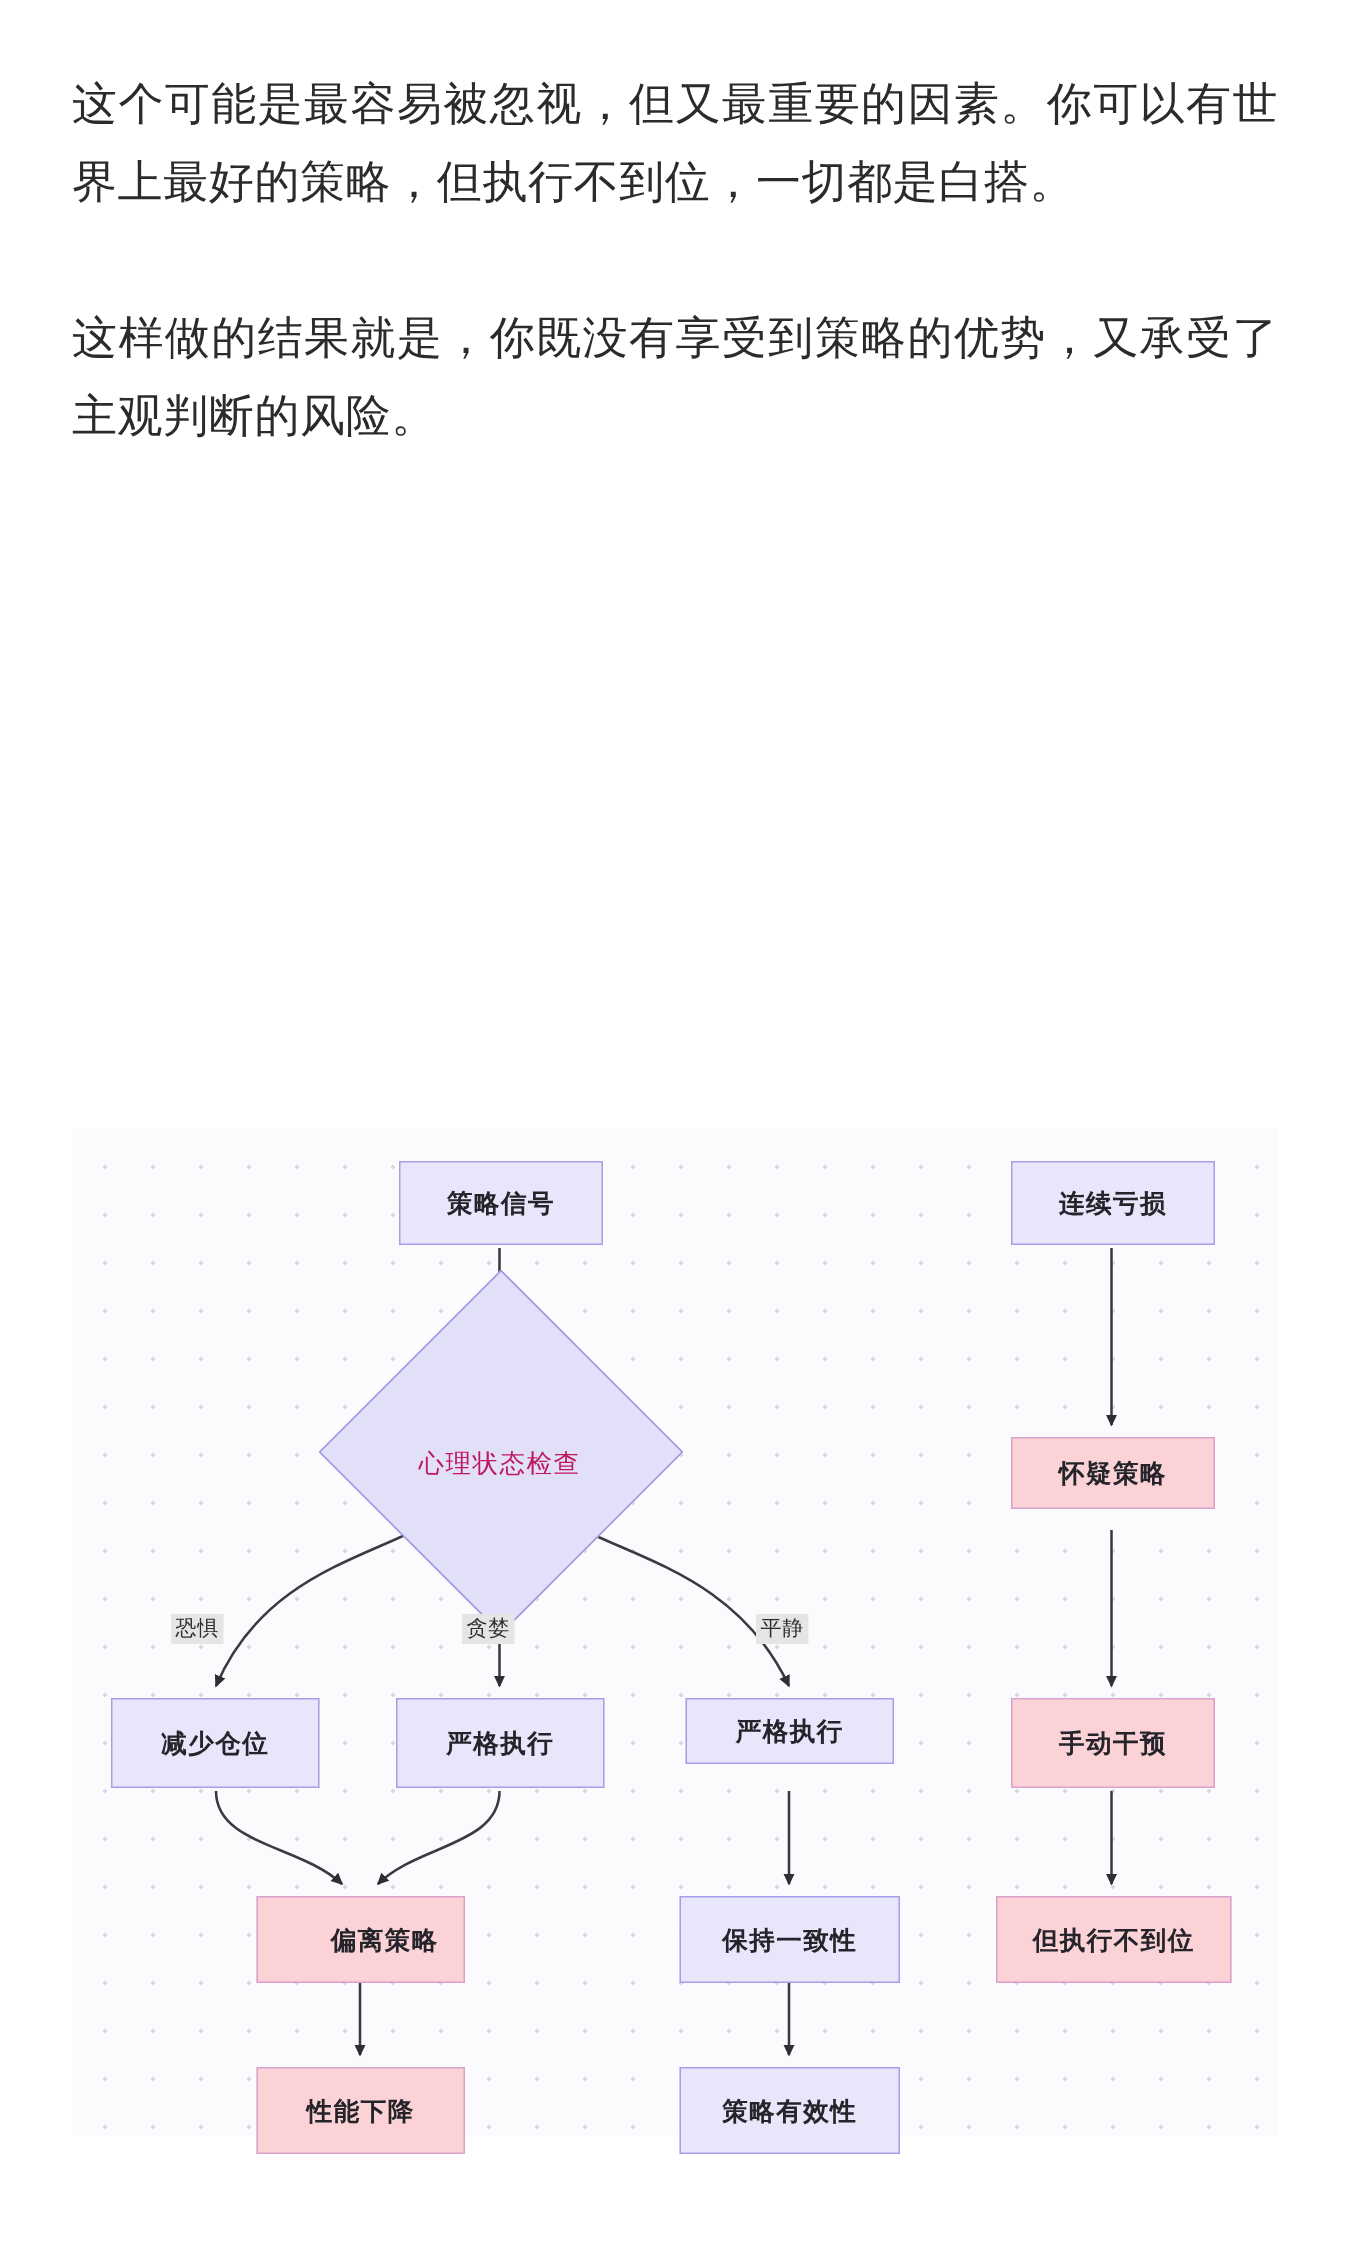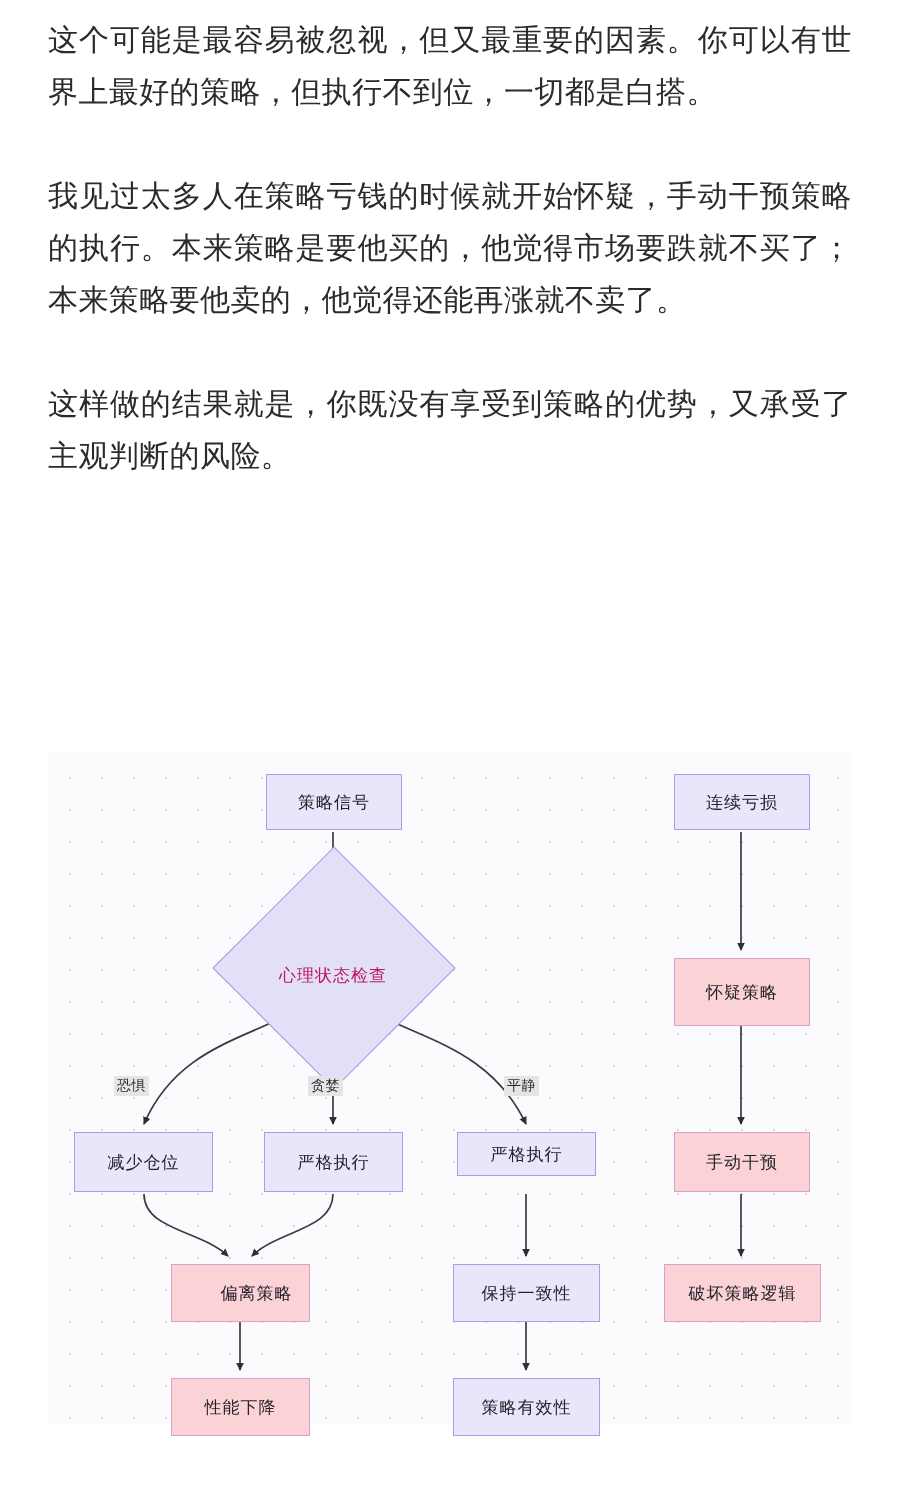--- a/index.html
+++ b/index.html
@@ -11,23 +11,22 @@
     width: 900px;
     height: 1500px;
     font-family: "Liberation Sans", "DejaVu Sans", sans-serif;
     color: #1a1a1a;
     overflow: hidden;
     position: relative;
   }
 
   
   .article {
-    padding: 16px 48px 0 48px;
+    padding: 44px 48px 0 48px;
     box-sizing: border-box;
-    font-family: Liberation Mono, monospace;
   }
   .para {
     font-size: 30px;
     line-height: 52px;
     letter-spacing: 0.4px;
     color: #2b2b2b;
     margin: 0 0 52px 0;
     text-align: justify;
     font-weight: 400;
   }
@@ -66,20 +65,21 @@
     box-sizing: border-box;
     display: flex;
     align-items: center;
     justify-content: center;
     font-size: 17px;
     letter-spacing: 1px;
     color: #24242a;
     border-width: 1.5px;
     border-style: solid;
     white-space: nowrap;
+    font-weight: bold;
   }
   .node-purple {
     background: #e8e6fb;
     border-color: #a79ee8;
   }
   .node-pink {
     background: #fbd3d6;
     border-color: #d9a0cd;
   }
 
@@ -117,21 +117,20 @@
     padding: 1px 3px;
     letter-spacing: 0.5px;
     white-space: nowrap;
   }
 </style>
 </head>
 <body>
 
 <div class="article">
   <p class="para">这个可能是最容易被忽视，但又最重要的因素。你可以有世界上最好的策略，但执行不到位，一切都是白搭。</p>
-  <p class="para">我见过太多人在策略亏钱的时候就开始怀疑，手动干预策略的执行。本来策略是要他买的，他觉得市场要跌就不买了；本来策略要他卖的，他觉得还能再涨就不卖了。</p>
   <p class="para">这样做的结果就是，你既没有享受到策略的优势，又承受了主观判断的风险。</p>
 </div>
 
 <div class="diagram-wrap">
 
   <div class="dot-grid"></div>
 
   <svg class="diagram-svg" viewBox="0 0 900 690">
     <defs>
       <marker id="arrowhead" markerWidth="9" markerHeight="9" refX="7" refY="4.2" orient="auto" markerUnits="userSpaceOnUse">
@@ -200,29 +199,29 @@
   </div>
 
   <div class="node-box node-purple" style="left:453px; top:626px; width:147px; height:58px;">
     <span>策略有效性</span>
   </div>
 
   <div class="node-box node-purple" style="left:674px; top:22px; width:136px; height:56px;">
     <span>连续亏损</span>
   </div>
 
-  <div class="node-box node-pink" style="left:674px; top:206px; width:136px; height:68px;">
+  <div class="node-box node-pink" style="left:674px; top:206px; width:136px; height:48px;">
     <span>怀疑策略</span>
   </div>
 
   <div class="node-box node-pink" style="left:674px; top:380px; width:136px; height:60px;">
     <span>手动干预</span>
   </div>
 
   <div class="node-box node-pink" style="left:664px; top:512px; width:157px; height:58px;">
-    <span>破坏策略逻辑</span>
+    <span>但执行不到位</span>
   </div>
 
   <span class="edge-label" style="left:114px; top:324px;">恐惧</span>
   <span class="edge-label" style="left:308px; top:324px;">贪婪</span>
   <span class="edge-label" style="left:504px; top:324px;">平静</span>
 
 </div>
 
 </body></html>

